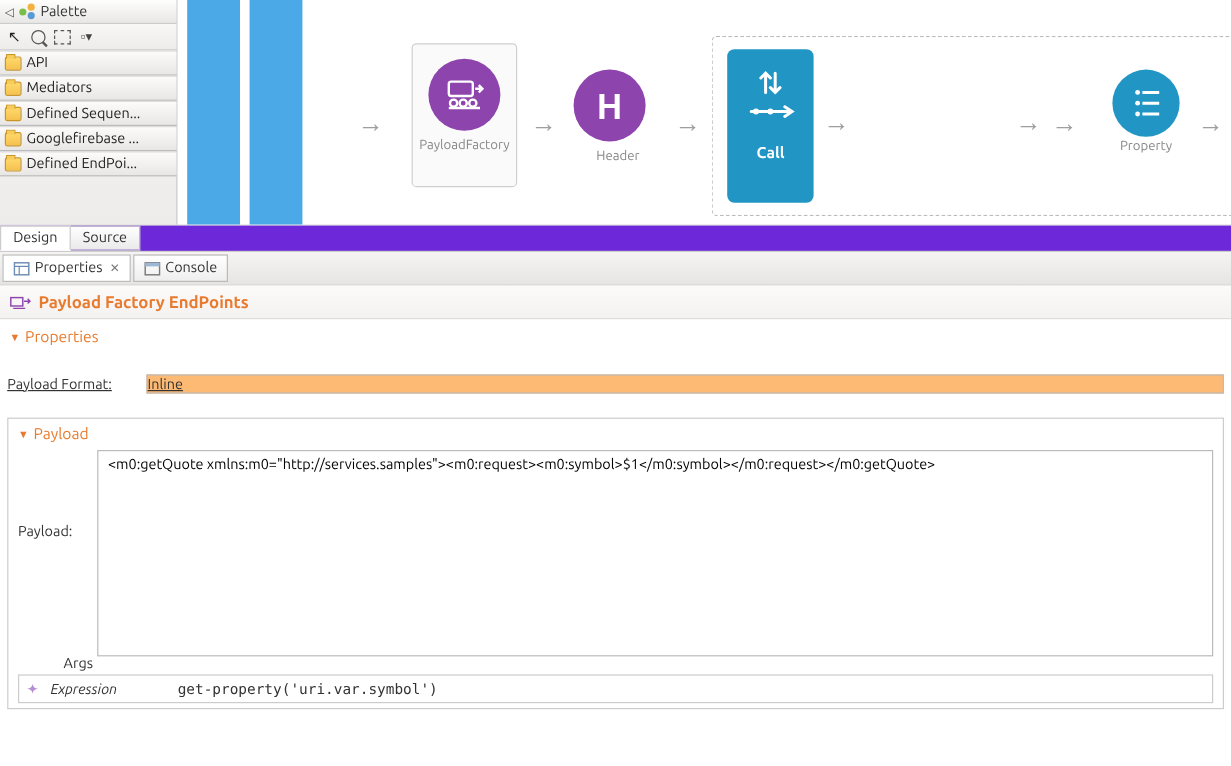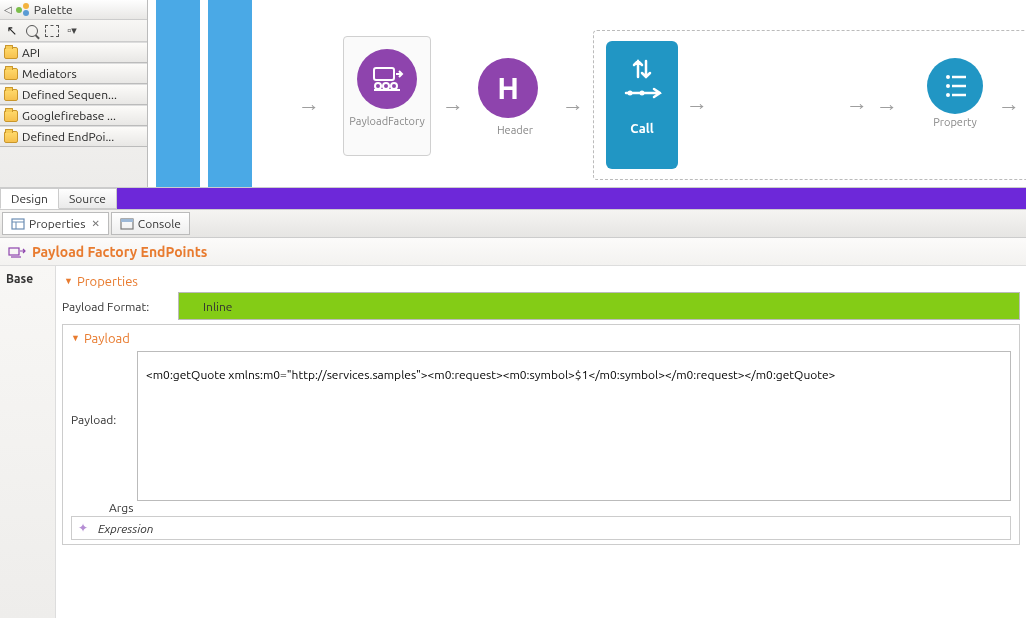--- a/index.html
+++ b/index.html
@@ -59,28 +59,28 @@
   .mediator-title .t{color:#e87b2f;font-weight:600;font-size:14px;}
   
   
   .lower{display:flex;height:352px;}
   .base-col{width:56px;border-right:1px solid #ddd;background:linear-gradient(#f8f7f5,#eeedeb);padding:6px 6px;font-weight:600;font-size:12px;}
   .form-col{flex:1;padding:4px 6px 0 6px;overflow:hidden;}
   
   .section-head{color:#e87b2f;font-size:13px;padding:4px 2px;display:flex;align-items:center;gap:4px;}
   .section-head .caret{font-size:9px;}
   
-  .form-row{display:flex;align-items:center;margin:0 0;}
+  .form-row{display:flex;align-items:center;margin:20px 0;text-decoration:underline;}
   .form-label{width:116px;font-size:12px;color:#333;}
-  .form-field{flex:1;height:28px;border:1px solid #bbb;background:#84cc16;padding:0 24px;font-size:12px;display:flex;align-items:center;}
+  .form-field{flex:1;height:16px;border:1px solid #bbb;background:#fdba74;padding:0 0;font-size:12px;display:flex;align-items:center;}
   
   .payload-box{border:1px solid #ccc;margin-top:4px;padding:6px 8px 4px 8px;}
   .payload-inner{display:flex;gap:10px;margin-top:6px;}
   .payload-lbl{width:56px;font-size:12px;padding-top:62px;}
-  .payload-ta{flex:1;height:150px;border:1px solid #bbb;background:#fff;padding:16px 8px;font-size:12px;font-family:inherit;resize:none;overflow:auto;white-space:nowrap;}
+  .payload-ta{flex:1;height:172px;border:1px solid #bbb;background:#fff;padding:5px 8px;font-size:12px;font-family:inherit;resize:none;overflow:auto;white-space:nowrap;}
   
   .args-label{font-size:12px;margin:0 0 2px 38px;}
   .args-row{display:flex;align-items:center;gap:10px;border:1px solid #ccc;padding:4px 6px;font-size:12px;}
   .sparkle{color:#b58ed4;font-size:12px;}
   .args-expr{width:96px;font-style:italic;}
   
   .palette-icon-dot{width:14px;height:14px;position:relative;}
   .palette-icon-dot::before,.palette-icon-dot::after{content:"";position:absolute;border-radius:50%;}
   .palette-icon-dot::before{width:6px;height:6px;left:0;top:4px;background:#7bbd4a;}
   .palette-icon-dot::after{width:6px;height:6px;left:7px;top:0;background:#f3b23e;}
@@ -231,21 +231,20 @@
 <div class="mediator-title">
   <svg width="18" height="14" viewBox="0 0 18 14">
       <rect x="1" y="3" width="10" height="7" fill="none" stroke="#8e44ad" stroke-width="1.2"></rect>
       <path d="M12 6 L17 6 M15 4 L17 6 L15 8" stroke="#8e44ad" stroke-width="1.2" fill="none"></path>
       <path d="M3 12 L13 12" stroke="#8e44ad" stroke-width="1.2"></path>
     </svg>
   <span class="t">Payload Factory EndPoints</span>
 </div>
 
 <div class="lower">
-  <div class="base-col">Base</div>
   <div class="form-col">
     <div class="section-head">
         <span class="caret">▼</span>
         <span>Properties</span>
       </div>
 
     <div class="form-row">
       <div class="form-label">Payload Format:</div>
       <div class="form-field">Inline</div>
     </div>
@@ -256,16 +255,17 @@
           <span>Payload</span>
         </div>
       <div class="payload-inner">
         <div class="payload-lbl">Payload:</div>
         <textarea class="payload-ta" style="">&lt;m0:getQuote xmlns:m0="http://services.samples"&gt;&lt;m0:request&gt;&lt;m0:symbol&gt;$1&lt;/m0:symbol&gt;&lt;/m0:request&gt;&lt;/m0:getQuote&gt;</textarea>
       </div>
       <div class="args-label">Args</div>
       <div class="args-row">
         <span class="sparkle">✦</span>
         <span class="args-expr">Expression</span>
+        <span style="font-family:monospace">get-property('uri.var.symbol')</span>
       </div>
     </div>
   </div>
 </div>
 
 </body></html>

